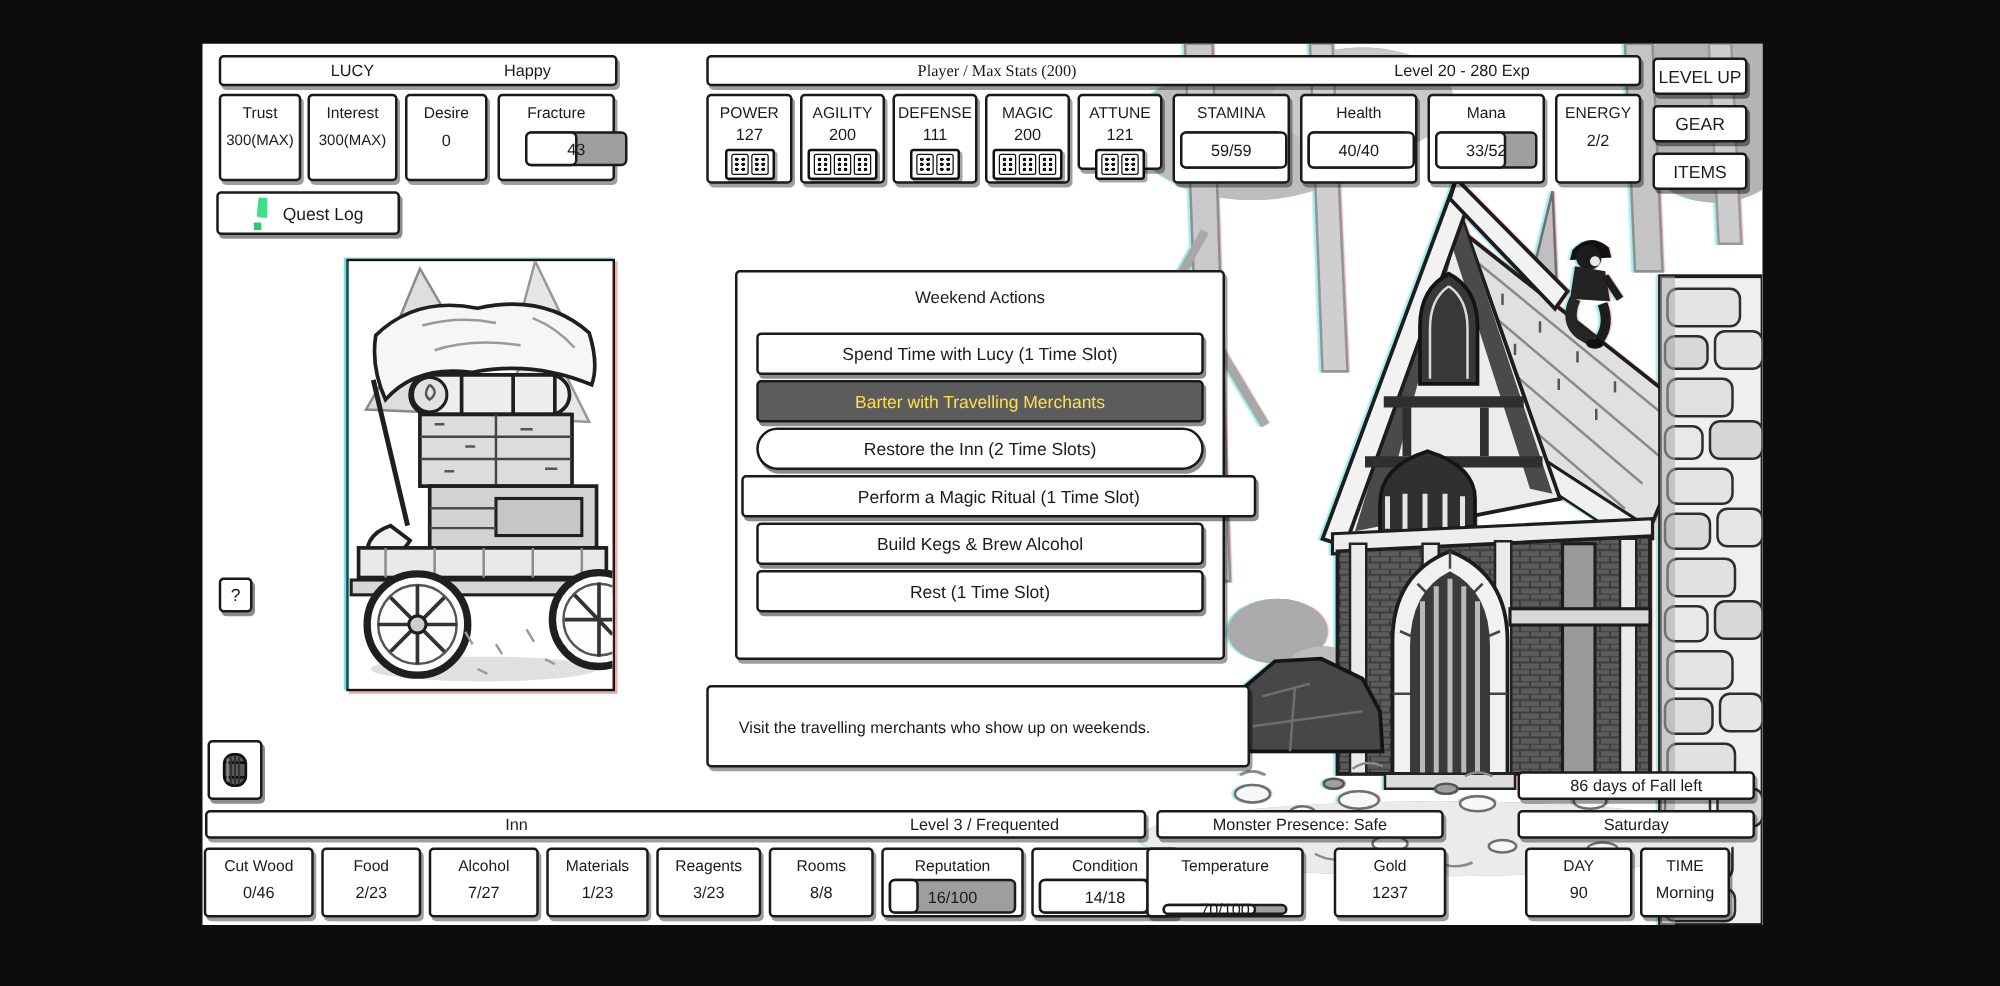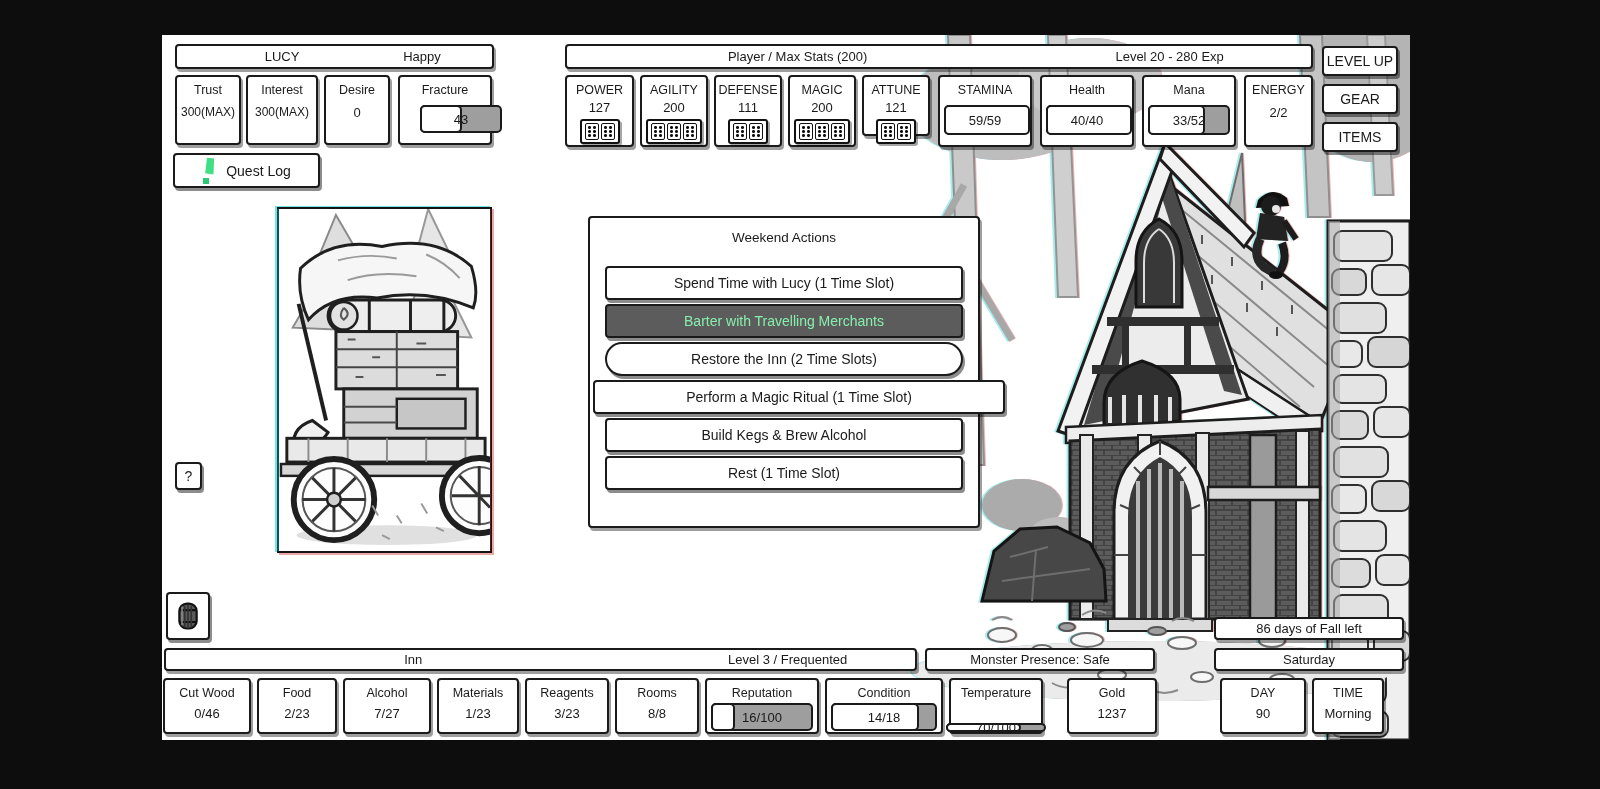--- a/index.html
+++ b/index.html
@@ -10,21 +10,21 @@
   .panelbox{background:#fff;border:2px solid #1a1a1a;border-radius:4px;box-shadow:2px 3px 0 rgba(0,0,0,.38);z-index:5;}
   .hbar{background:#fff;border:2px solid #1a1a1a;border-radius:4px;box-shadow:2px 3px 0 rgba(0,0,0,.38);
     display:flex;align-items:center;font-size:13px;z-index:5;}
   .hbar .seg{text-align:center;}
   .statbox{background:#fff;border:2px solid #1a1a1a;border-radius:4px;box-shadow:2px 3px 0 rgba(0,0,0,.38);
     display:flex;flex-direction:column;align-items:center;z-index:5;padding-top:4px;}
   .statbox .lbl{font-size:12.5px;margin-top:2px;white-space:nowrap;}
   .statbox .val{font-size:13px;margin-top:8px;white-space:nowrap;}
   .btn{background:#fff;border:2px solid #1a1a1a;border-radius:4px;box-shadow:2px 3px 0 rgba(0,0,0,.45);
     display:flex;align-items:center;justify-content:center;font-size:14px;cursor:pointer;z-index:6;}
-  .btn.selected{background:#5c5c5c;color:#86efac;}
+  .btn.selected{background:#5c5c5c;color:#fde047;}
   
   .bar{position:relative;background:#9e9e9e;border:2px solid #1a1a1a;border-radius:5px;margin-top:8px;z-index:5;}
   .bar .fill{position:absolute;left:-2px;top:-2px;bottom:-2px;background:#fff;border:2px solid #1a1a1a;border-radius:5px;}
   .bar .bval{position:absolute;inset:0;display:flex;align-items:center;justify-content:center;
     font-size:13px;z-index:2;white-space:nowrap;}
   
   .dice{display:inline-flex;gap:2px;border:2px solid #111;border-radius:3px;padding:2px 3px;background:#fff;
     box-shadow:2px 2px 0 rgba(0,0,0,.35);margin-top:9px;}
   .die{width:12px;height:15px;border:1.5px solid #111;border-radius:2px;background-color:#fff;display:inline-block;
     background-image:
@@ -246,21 +246,21 @@
   <div class="abs btn" style="left:4px;top:557px;width:44px;height:48px;">
     <svg width="26" height="30" viewBox="0 0 24 27">
       <rect x="4" y="2" width="16" height="23" rx="7" fill="#5a5a5a" stroke="#111" stroke-width="2"></rect>
       <path d="M4 8 H20 M4 19 H20" stroke="#111" stroke-width="2"></path>
       <path d="M9 4 V24 M12 3 V25 M15 4 V24" stroke="#333" stroke-width="1.5"></path>
       <path d="M6.5 5 V22" stroke="#8a8a8a" stroke-width="1.5"></path>
     </svg>
   </div>
 
   <div class="abs hbar" style="left:403px;top:9px;width:748px;height:25px;">
-    <span class="seg" style="width:62%;">Player / Max Stats (200)</span>
+    <span class="seg" style="width:62%;font-family:Liberation Serif, serif;">Player / Max Stats (200)</span>
     <span class="seg" style="width:38%;">Level 20 - 280 Exp</span>
   </div>
 
   <div class="abs statbox" style="left:403px;top:40px;width:69px;height:72px;">
     <div class="lbl">POWER</div>
     <div class="val" style="margin-top:3px;">127</div>
     <div class="dice" style="margin-top:4px;">
         <span class="die"></span>
         <span class="die"></span>
       </div>
@@ -351,20 +351,23 @@
         <span>Perform a Magic Ritual (1 Time Slot)</span>
       </div>
     <div class="abs btn" style="left:15px;top:200px;width:358px;height:34px;">
         <span>Build Kegs &amp; Brew Alcohol</span>
       </div>
     <div class="abs btn" style="left:15px;top:238px;width:358px;height:34px;">
         <span>Rest (1 Time Slot)</span>
       </div>
   </div>
 
+  <div class="abs panelbox" style="left:403px;top:513px;width:435px;height:66px;display:flex;align-items:center;padding-left:24px;font-size:13px;">
+    <span>Visit the travelling merchants who show up on weekends.</span>
+  </div>
 
   <div class="abs hbar" style="left:1052px;top:582px;width:190px;height:23px;justify-content:center;">
     <span>86 days of Fall left</span>
   </div>
 
   <div class="abs hbar" style="left:2px;top:613px;width:753px;height:23px;">
     <span class="seg" style="width:66%;">Inn</span>
     <span class="seg" style="width:34%;">Level 3 / Frequented</span>
   </div>
   <div class="abs hbar" style="left:763px;top:613px;width:230px;height:23px;justify-content:center;">
@@ -405,21 +408,21 @@
       <div class="bval">16/100</div>
     </div>
   </div>
   <div class="abs statbox" style="left:663px;top:643px;width:118px;height:56px;">
     <div class="lbl">Condition</div>
     <div class="bar" style="width:102px;height:24px;margin-top:3px;">
       <div class="fill" style="width: calc(78% + 4px);"></div>
       <div class="bval">14/18</div>
     </div>
   </div>
-  <div class="abs statbox" style="left:787px;top:643px;width:94px;height:56px;gap:20px;">
+  <div class="abs statbox" style="left:755px;top:643px;width:126px;height:56px;gap:20px;">
     <div class="lbl">Temperature</div>
     <div class="bar" style="width:96px;height:24px;margin-top:3px;">
       <div class="fill" style="width: calc(70% + 4px);"></div>
       <div class="bval">70/100</div>
     </div>
   </div>
   <div class="abs statbox" style="left:905px;top:643px;width:90px;height:56px;">
     <div class="lbl">Gold</div>
     <div class="val" style="margin-top:6px;">1237</div>
   </div>

